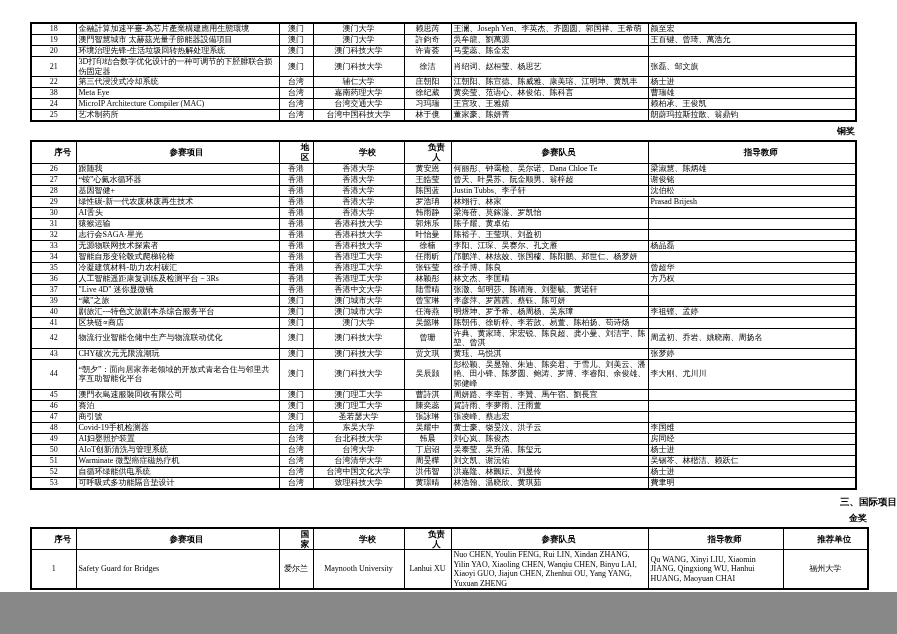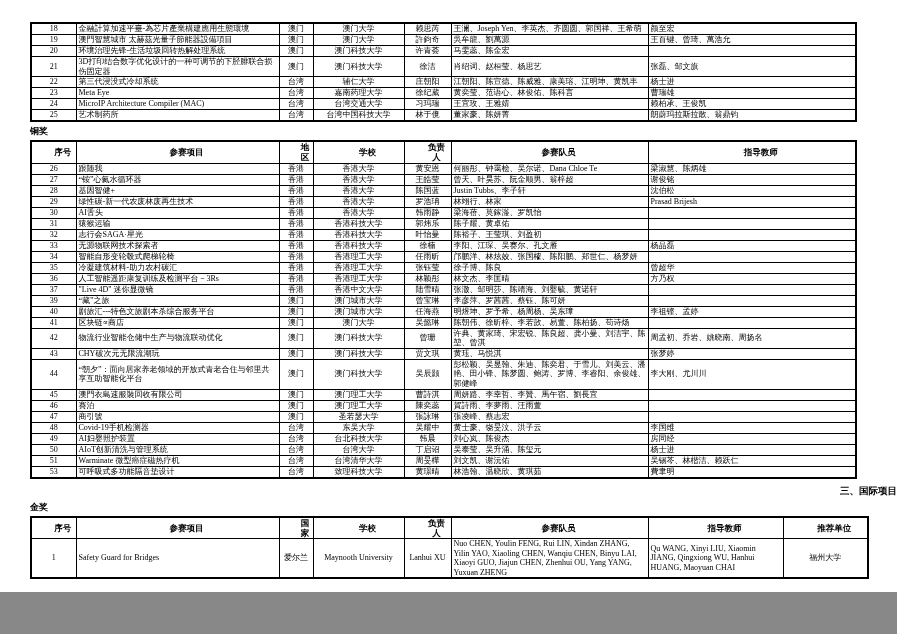--- a/index.html
+++ b/index.html
@@ -42,21 +42,21 @@
   col.col-leader{width:47px}
   col.col-members{width:197px}
   col.col-advisors{width:208px}
   .t-intl col.col-advisors{width:135px}
   .t-intl col.col-recommender{width:85px}
   td.col-no, td.col-region, td.col-country, td.col-school,
   td.col-leader, td.col-recommender{text-align:center;}
   td.col-project, td.col-members, td.col-advisors{text-align:left;}
   .award-label{
     width:825px;
-    text-align:left;
+    text-align:right;
     font-weight:bold;
     font-size:9px;
     margin:3px 0 2px 0;
   }
   .award-label.intl{width:837px;}
   .section-heading{
     font-weight:bold;
     font-size:9.5px;
     margin:6px 0 1px 2px;
     text-align:right;
@@ -117,21 +117,21 @@
         <tr>
           <td class="col-no">22</td>
           <td class="col-project">第三代浸没式冷却系统</td>
           <td class="col-region">台湾</td>
           <td class="col-school">辅仁大学</td>
           <td class="col-leader">庄朝阳</td>
           <td class="col-members">江朝阳、陈宣德、陈威雅、康美瑢、江明坤、黄凯丰</td>
           <td class="col-advisors">杨士进</td>
         </tr>
         <tr>
-          <td class="col-no">23</td>
+          <td class="col-no">38</td>
           <td class="col-project">Meta Eye</td>
           <td class="col-region">台湾</td>
           <td class="col-school">嘉南药理大学</td>
           <td class="col-leader">徐纪葳</td>
           <td class="col-members">黄奕莹、范语心、林俊佑、陈科言</td>
           <td class="col-advisors">曹瑞雄</td>
         </tr>
         <tr>
           <td class="col-no">24</td>
           <td class="col-project">MicroIP Architecture Compiler (MAC)</td>
@@ -394,20 +394,29 @@
           <td class="col-advisors">杨士进</td>
         </tr>
         <tr>
           <td class="col-no">51</td>
           <td class="col-project">Warminate 微型癌症磁热疗机</td>
           <td class="col-region">台湾</td>
           <td class="col-school">台湾清华大学</td>
           <td class="col-leader">周旻樺</td>
           <td class="col-members">刘文凯、谢沅佑</td>
           <td class="col-advisors">吴锡芩、林楷洁、赖跃仁</td>
+        </tr>
+        <tr>
+          <td class="col-no">52</td>
+          <td class="col-project">自循环绿能供电系统</td>
+          <td class="col-region">台湾</td>
+          <td class="col-school">台湾中国文化大学</td>
+          <td class="col-leader">洪伟智</td>
+          <td class="col-members">洪嘉隆、林颽妘、刘昱伶</td>
+          <td class="col-advisors">杨士进</td>
         </tr>
         <tr>
           <td class="col-no">53</td>
           <td class="col-project">可呼吸式多功能隔音垫设计</td>
           <td class="col-region">台湾</td>
           <td class="col-school">致理科技大学</td>
           <td class="col-leader">黄璟晴</td>
           <td class="col-members">林浩翰、温晓欣、黄琪茹</td>
           <td class="col-advisors">費聿明</td>
         </tr>

